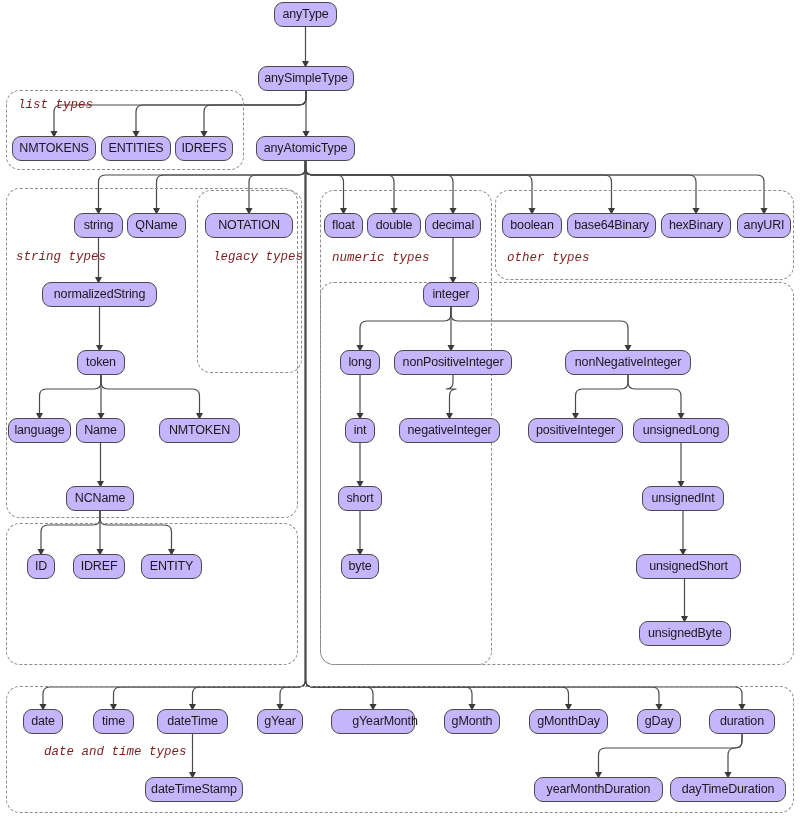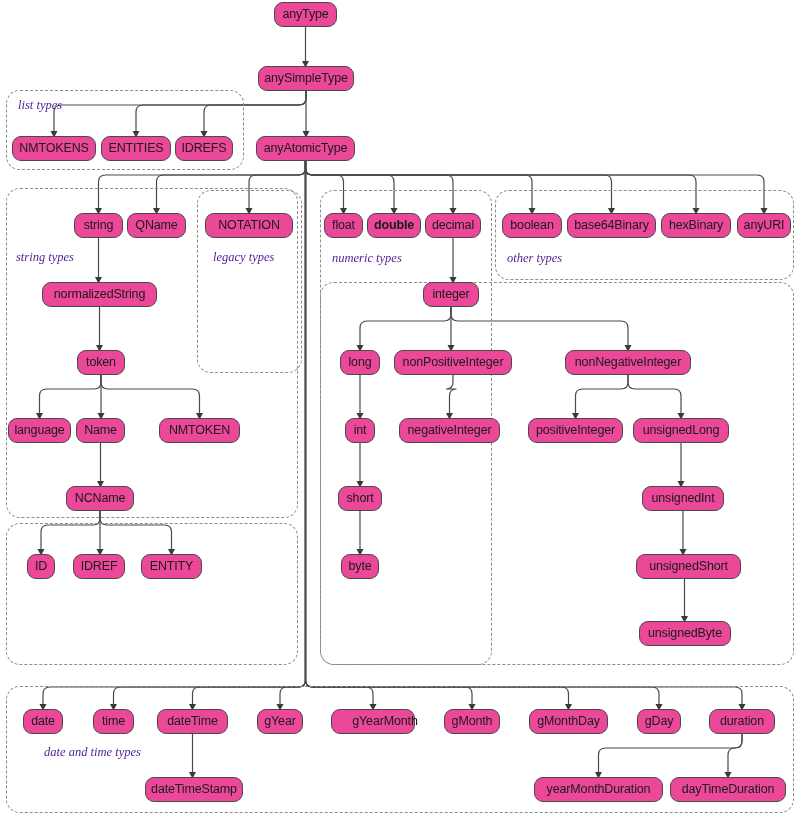--- a/index.html
+++ b/index.html
@@ -4,45 +4,45 @@
 <style>
   html,body{margin:0;padding:0;background:#ffffff;}
   body{width:800px;height:819px;font-family:"Liberation Sans",sans-serif;}
   #stage{position:relative;width:800px;height:819px;overflow:hidden;background:#fff;}
   svg#wires{position:absolute;left:0;top:0;width:800px;height:819px;}
   .node{
     position:absolute;
     box-sizing:border-box;
     border:1.2px solid #4a4a4a;
     border-radius:9px;
-    background:#ec4899;
+    background:#c4b5fd;
     color:#1a1a1a;
     font-family:"Liberation Sans",sans-serif;
     font-size:12.5px;
     line-height:1;
     display:flex;align-items:center;justify-content:center;
     white-space:nowrap;
     height:25px;
     padding:0 8px;
     letter-spacing:-0.15px;
   }
   .group{
     position:absolute;
     box-sizing:border-box;
     border:1.3px dashed #8c8c8c;
     border-radius:14px;
     background:transparent;
     pointer-events:none;
   }
   .grouplabel{
     position:absolute;
-    font-family:Liberation Serif, serif;
+    font-family:Liberation Mono, monospace;
     font-style:italic;
     font-size:12.5px;
-    color:#4c1d95;
+    color:#7f1d1d;
     white-space:nowrap;
   }
 </style>
 </head>
 <body>
 
 <div id="stage">
   <svg id="wires" viewBox="0 0 800 819">
     <defs>
       <marker id="arw" markerWidth="8" markerHeight="8" refX="3.4" refY="3" orient="auto" markerUnits="strokeWidth">
@@ -121,21 +121,21 @@
       <div class="node" style="left: 274px; top: 2px; width: 63px;">anyType</div>
       <div class="node" style="left: 258px; top: 66px; width: 96px;">anySimpleType</div>
       <div class="node" style="left: 256px; top: 136px; width: 99px;">anyAtomicType</div>
       <div class="node" style="left: 12px; top: 136px; width: 84px;">NMTOKENS</div>
       <div class="node" style="left: 101px; top: 136px; width: 70px;">ENTITIES</div>
       <div class="node" style="left: 175px; top: 136px; width: 58px;">IDREFS</div>
       <div class="node" style="left: 74px; top: 213px; width: 49px;">string</div>
       <div class="node" style="left: 127px; top: 213px; width: 59px;">QName</div>
       <div class="node" style="left: 205px; top: 213px; width: 88px;">NOTATION</div>
       <div class="node" style="left: 324px; top: 213px; width: 39px;">float</div>
-      <div class="node" style="left: 367px; top: 213px; width: 54px; font-weight: bold;">double</div>
+      <div class="node" style="left: 367px; top: 213px; width: 54px;">double</div>
       <div class="node" style="left: 425px; top: 213px; width: 56px;">decimal</div>
       <div class="node" style="left: 502px; top: 213px; width: 60px;">boolean</div>
       <div class="node" style="left: 567px; top: 213px; width: 89px;">base64Binary</div>
       <div class="node" style="left: 661px; top: 213px; width: 70px;">hexBinary</div>
       <div class="node" style="left: 737px; top: 213px; width: 54px;">anyURI</div>
       <div class="node" style="left: 42px; top: 282px; width: 115px;">normalizedString</div>
       <div class="node" style="left: 423px; top: 282px; width: 56px;">integer</div>
       <div class="node" style="left: 77px; top: 350px; width: 48px;">token</div>
       <div class="node" style="left: 340px; top: 350px; width: 40px;">long</div>
       <div class="node" style="left: 394px; top: 350px; width: 118px;">nonPositiveInteger</div>

